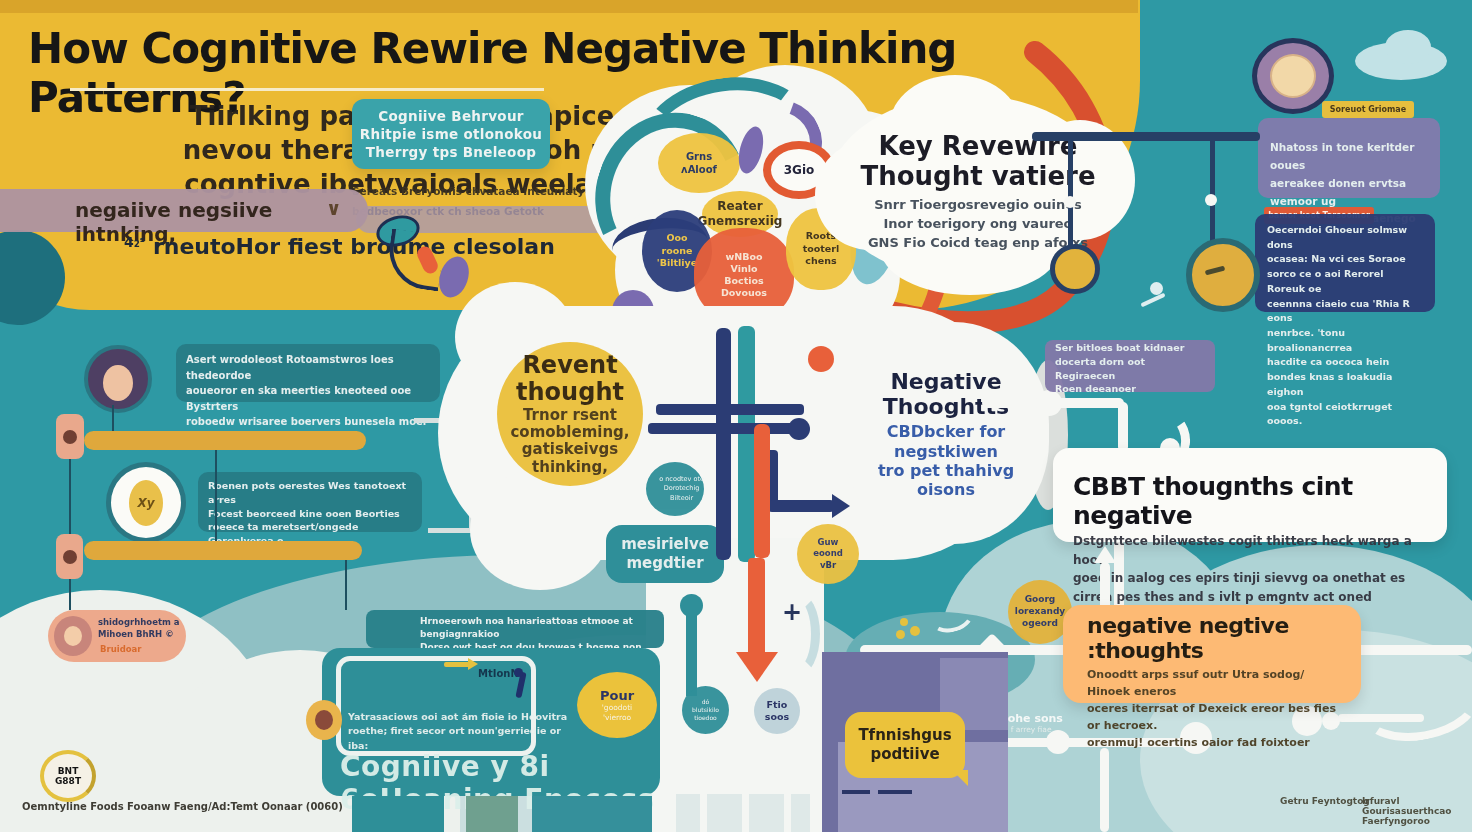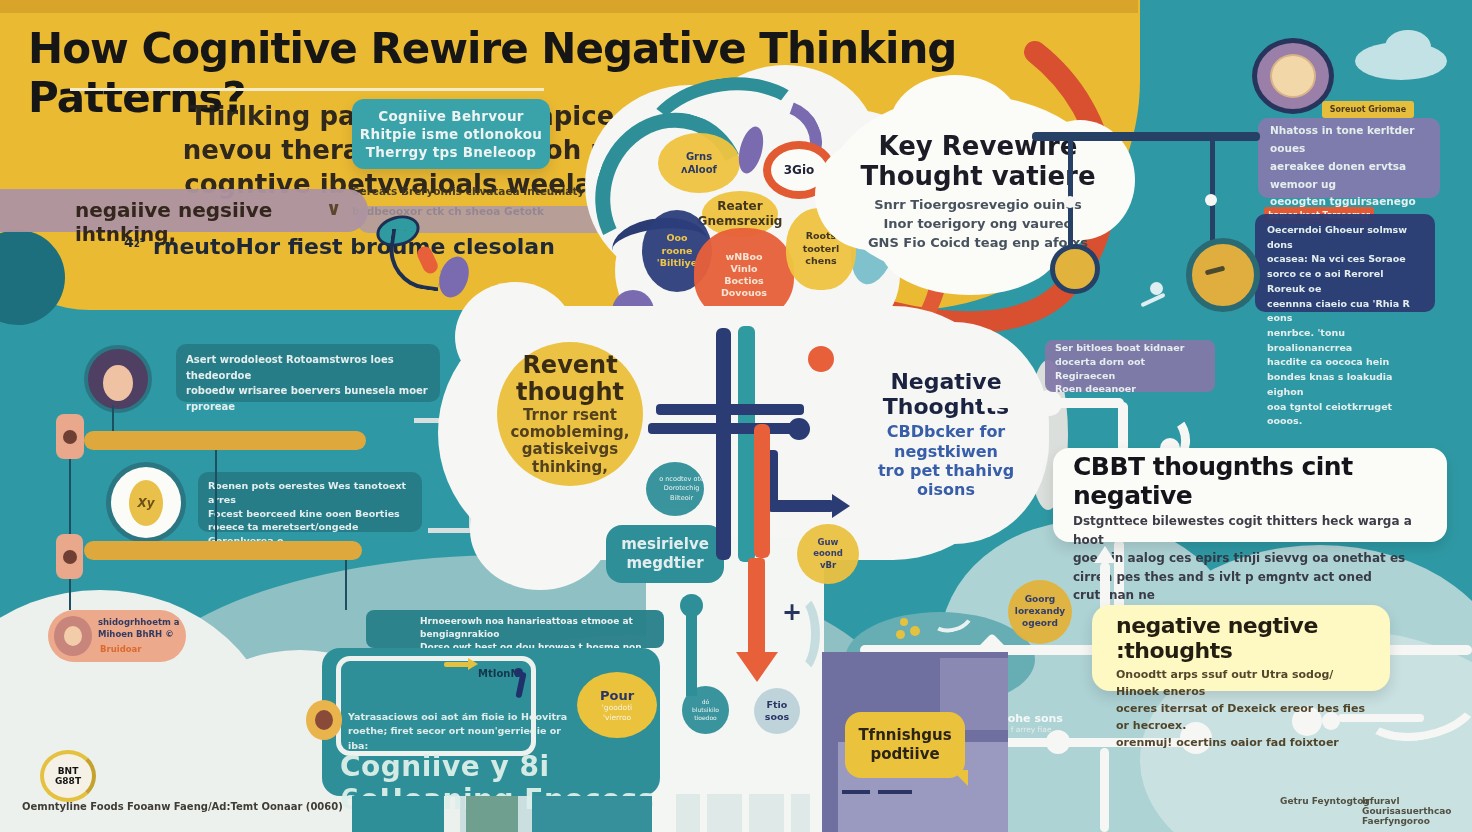--- a/index.html
+++ b/index.html
@@ -146,21 +146,21 @@
       </div>
   </div>
 
   <div class="abs c ctr" style="left:1252px;top:38px;width:72px;height:66px;background:#9A7FA8;border:5px solid #27355c;">
     <div class="c" style="width:42px;height:40px;background:#F2D8A8;border:2px solid #d8b288;"></div>
   </div>
   <div class="abs ctr" style="left:1322px;top:101px;width:92px;height:17px;background:#E6BE3E;border-radius:3px;">
     <span style="font-size:8px;font-weight:700;color:#4a3a1a;">Soreuot Griomae</span>
   </div>
   <div class="abs garble" style="left:1258px;top:118px;width:182px;height:80px;background:#837BAD;border-radius:10px;">
-    <div class="wtxt" style="padding:4px 12px;font-size:10.5px;line-height:1.7;font-weight:600;">
+    <div class="wtxt" style="padding:21px 12px;font-size:10.5px;line-height:1.7;font-weight:600;">
         <div>Nhatoss in tone kerltder ooues</div>
         <div>aereakee donen ervtsa wemoor ug</div>
         <div>oeoogten tgguirsaenego</div>
       </div>
   </div>
   <div class="abs ctr" style="left:1264px;top:207px;width:110px;height:17px;background:#E05A36;border-radius:3px;">
     <span style="font-size:8px;font-weight:700;color:#fdf2e8;">bamor koot Tarsoomor</span>
   </div>
   <div class="abs garble" style="left:1255px;top:214px;width:180px;height:98px;background:#2C3C74;border-radius:10px;">
     <div class="wtxt" style="padding:9px 12px;font-size:9.5px;line-height:1.55;font-weight:600;">
@@ -185,20 +185,21 @@
   <div class="abs" style="left:1205px;top:268px;width:20px;height:5px;background:#4a4a2e;transform:rotate(-15deg);border-radius:3px;"></div>
   <div class="abs c" style="left:1150px;top:282px;width:13px;height:13px;background:#dfeef0;"></div>
   <div class="abs" style="left:1140px;top:298px;width:26px;height:4px;background:#dfeef0;transform:rotate(-25deg);border-radius:2px;"></div>
 
   <div class="abs c ctr" style="left:84px;top:345px;width:60px;height:60px;background:#4E3F63;border:4px solid #2A7783;">
     <div class="c" style="width:30px;height:36px;background:#EEC2A2;margin-top:8px;"></div>
   </div>
   <div class="abs garble" style="left:176px;top:344px;width:264px;height:58px;background:rgba(38,120,130,.88);border-radius:10px;">
     <div class="wtxt" style="padding:8px 10px;font-size:10px;line-height:1.55;font-weight:600;">
         <div>Asert wrodoleost Rotoamstwros loes thedeordoe</div>
+        <div>aoueoror en ska meerties kneoteed ooe Bystrters</div>
         <div>roboedw wrisaree boervers bunesela moer rproreae</div>
       </div>
   </div>
   <div class="abs" style="left:84px;top:431px;width:282px;height:19px;background:#DFA83C;border-radius:10px;"></div>
   <div class="abs ctr" style="left:56px;top:414px;width:28px;height:45px;background:#E9A88C;border-radius:8px;">
     <div class="c" style="width:14px;height:14px;background:#703f33;"></div>
   </div>
   <div class="abs garble" style="left:198px;top:472px;width:224px;height:60px;background:rgba(38,120,130,.88);border-radius:10px;">
     <div class="wtxt" style="padding:7px 10px;font-size:9.5px;line-height:1.45;font-weight:600;">
         <div>Roenen pots oerestes Wes tanotoext arres</div>
@@ -318,21 +319,21 @@
   <div class="abs vline" style="left:1114px;top:540px;width:10px;height:108px;"></div>
 
   <div class="abs garble" style="left:1045px;top:340px;width:170px;height:52px;background:#8379A9;border-radius:8px;">
     <div class="wtxt" style="padding:1px 10px;font-size:9.5px;line-height:1.45;font-weight:600;">
         <div>Ser bitloes boat kidnaer</div>
         <div>docerta dorn oot  Regiraecen</div>
         <div>Roen deeanoer</div>
       </div>
   </div>
   <div class="abs shadow" style="left:1053px;top:448px;width:394px;height:94px;background:#FBFBF8;border-radius:16px;">
-    <div style="padding:4px 20px 0;font-size:25px;font-weight:800;color:#14141a;letter-spacing:-.5px;">CBBT thougnths cint negative</div>
+    <div style="padding:24px 20px 0;font-size:25px;font-weight:800;color:#14141a;letter-spacing:-.5px;">CBBT thougnths cint negative</div>
     <div class="garble" style="padding:2px 20px;font-size:12px;color:#33343f;line-height:1.55;font-weight:600;">
       <div><span>Dstgnttece bilewestes cogit thitters heck warga a hoot</span></div>
       <div><span>goed in </span><b>aalog</b><span> ces epirs tinji sievvg oa onethat es</span></div>
       <div><span>cirrea pes thes and s ivlt p emgntv act oned crutbnan ne</span></div>
     </div>
   </div>
 
   <div class="abs hline" style="left:860px;top:645px;width:612px;height:10px;"></div>
   <div class="abs" style="left:980px;top:638px;width:24px;height:24px;background:#F6F7F4;transform:rotate(45deg);border-radius:4px;"></div>
   <div class="abs vline" style="left:1100px;top:562px;width:10px;height:84px;"></div>
@@ -351,21 +352,21 @@
         <div>Goorg</div>
         <div>lorexandy</div>
         <div>ogeord</div>
       </div>
   </div>
   <div class="abs" style="left:978px;top:712px;">
     <div style="font-size:11px;font-weight:800;color:#f4f8f7;">shedohe sons</div>
     <div class="tiny7" style="color:#e3ecea;">weaot ti f arrey fiae</div>
   </div>
 
-  <div class="abs shadow" style="left:1063px;top:605px;width:298px;height:86px;background:#fef9c3;border-radius:18px;margin-left:29px;">
+  <div class="abs shadow" style="left:1063px;top:605px;width:298px;height:98px;background:#fdba74;border-radius:18px;">
     <div style="padding:8px 24px 0;font-size:22px;font-weight:800;color:#241d12;letter-spacing:-.5px;">negative negtive :thoughts</div>
     <div class="garble" style="padding:3px 24px;font-size:11px;font-weight:600;color:#4a3d22;line-height:1.55;">
         <div>Onoodtt arps ssuf outr Utra sodog/ Hinoek eneros</div>
         <div>oceres iterrsat of Dexeick ereor bes fies or hecroex.</div>
         <div>orenmuj! ocertins oaior fad foixtoer</div>
       </div>
   </div>
 
   <div class="abs garble" style="left:1280px;top:796px;font-size:9px;font-weight:700;color:#4a4a3a;">Getru Feyntogtog</div>
   <div class="abs garble" style="left:1362px;top:796px;font-size:9px;font-weight:700;color:#4a4a3a;">Irfuravl Gourisasuerthcao Faerfyngoroo</div>

